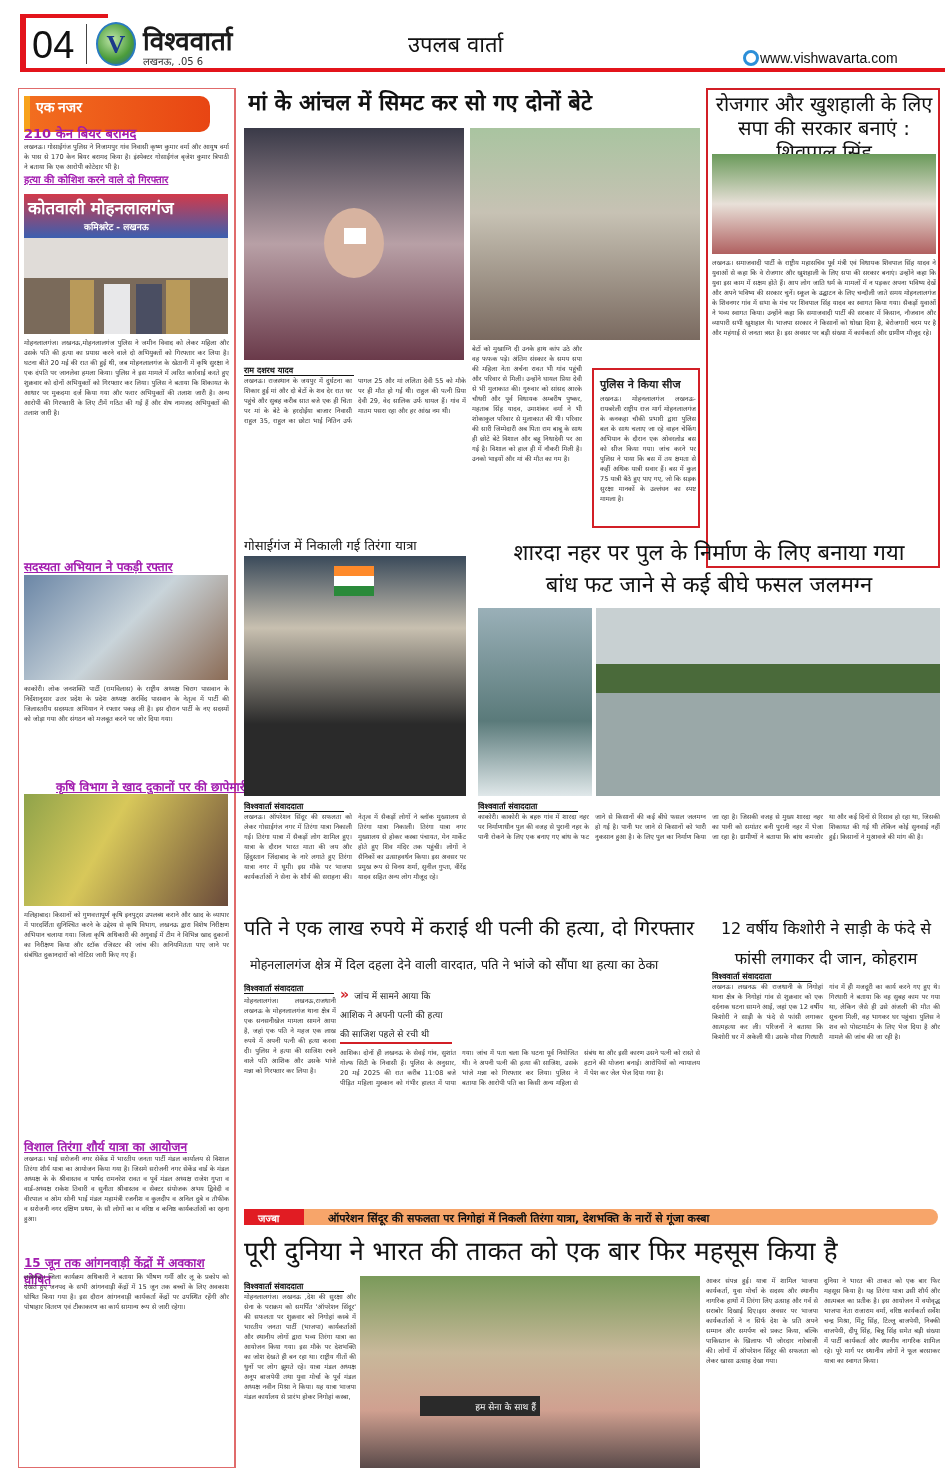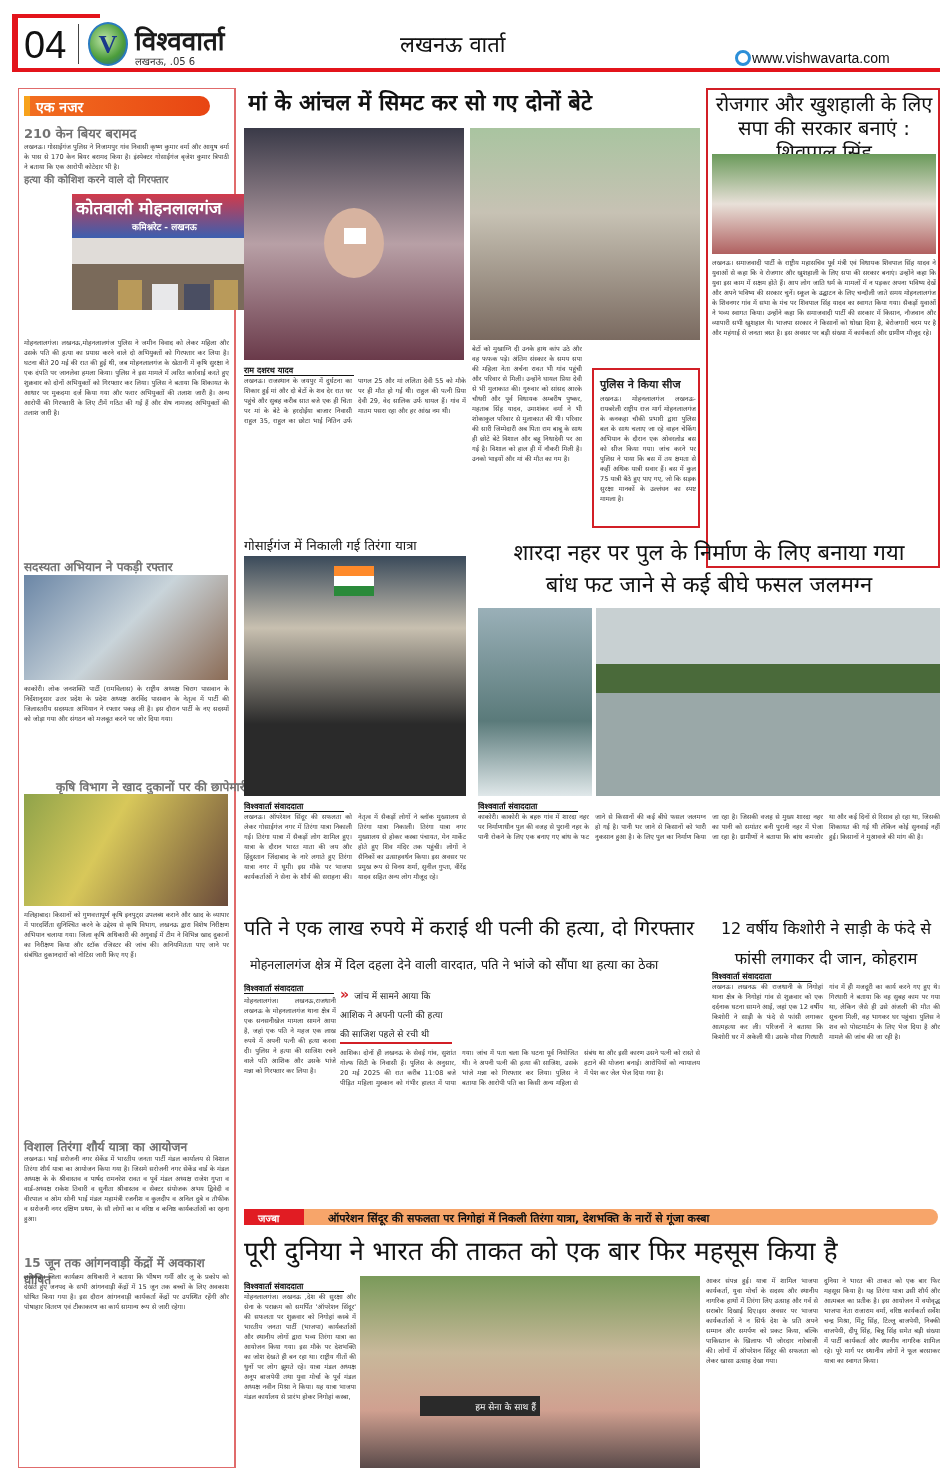--- a/index.html
+++ b/index.html
@@ -1,34 +1,34 @@
 <!DOCTYPE html>
 <html><head>
 <meta charset="utf-8">
 <style>
   * { box-sizing: border-box; margin: 0; padding: 0; }
   body { width: 945px; height: 1474px; background: #fff; font-family: "DejaVu Sans", sans-serif; color: #222; overflow: hidden; position: relative; }
   .abs { position: absolute; }
-  .masthead { left: 0; top: 0; width: 805px; height: 80px; }
+  .masthead { left: 8px; top: 0; width: 805px; height: 80px; }
   .mast-frame { left: 12px; top: 14px; width: 928px; height: 58px; border-left: 6px solid #e3141b; border-top: 4px solid #e3141b; border-bottom: 4px solid #e3141b; border-right: 0; }
   .mast-frame::after { content: ""; position: absolute; right: 0; top: -4px; width: 840px; height: 4px; background: #fff; }
   .page-no { left: 24px; top: 24px; font-family: "Liberation Sans", sans-serif; font-size: 38px; font-weight: 400; color: #111; }
   .mast-divider { left: 78px; top: 24px; width: 1px; height: 40px; background: #444; }
   .logo { left: 88px; top: 22px; width: 40px; height: 44px; border-radius: 50%; background: radial-gradient(circle at 40% 40%, #bfe6a8, #4b9c3a 60%, #1b5fa8); border: 2px solid #2a7bc0; }
   .logo span { position: absolute; left: 0; top: 6px; width: 36px; text-align: center; font-family: "Liberation Serif", serif; font-weight: bold; font-size: 26px; color: #1a3a8a; }
   .brand { left: 135px; top: 22px; font-size: 26px; font-weight: bold; color: #1a1a1a; }
   .brand-sub { left: 135px; top: 54px; font-size: 10px; color: #333; }
   .section-title { left: 400px; top: 28px; font-size: 22px; color: #111; }
   .site { left: 752px; top: 50px; font-family: "Liberation Sans", sans-serif; font-size: 14px; color: #111; }
   .site-icon { left: 735px; top: 50px; width: 16px; height: 16px; border-radius: 50%; border: 3px solid #2c8fd8; }
 
   .col-left { left: 18px; top: 88px; width: 218px; height: 1380px; border: 1px solid #e06b6b; border-right: 2px solid #e06b6b; }
-  .tag-bar { left: 24px; top: 96px; width: 186px; height: 20px; background: linear-gradient(90deg,#f26d1f,#e84513); border-radius: 0 10px 10px 0; border-left: 6px solid #f7a21b; }
+  .tag-bar { left: 24px; top: 96px; width: 186px; height: 36px; background: linear-gradient(90deg,#f26d1f,#e84513); border-radius: 0 10px 10px 0; border-left: 6px solid #f7a21b; font-family: Liberation Serif, serif; }
   .tag-bar span { position: absolute; left: 6px; top: 1px; color: #fff; font-weight: bold; font-size: 14px; }
-  .h-left { font-weight: bold; font-size: 12px; color: #737373; left: 24px; width: 205px; }
+  .h-left { font-weight: bold; font-size: 12px; color: #a21caf; left: 24px; width: 205px; text-decoration: underline; }
   .body-txt { font-size: 6.6px; line-height: 10px; color: #333; text-align: justify; overflow: hidden; }
   .photo { background: #777; overflow: hidden; }
 
   .h-main { font-weight: bold; color: #111; white-space: nowrap; overflow: hidden; }
   .h-light { color: #111; white-space: nowrap; overflow: hidden; }
   .byline { font-weight: bold; font-size: 8px; color: #111; border-bottom: 1px solid #111; }
   .boxed { border: 2px solid #d21f26; }
   .jazba { left: 244px; top: 1209px; width: 60px; height: 16px; background: #e11c23; color: #fff; font-size: 10px; font-weight: bold; padding: 2px 14px; }
   .jazba-bar { left: 304px; top: 1209px; width: 634px; height: 16px; background: #f7a56a; border-radius: 0 8px 8px 0; }
   .jazba-bar span { position: absolute; left: 24px; top: 1px; font-size: 11px; font-weight: bold; color: #111; white-space: nowrap; }
@@ -39,35 +39,35 @@
 
 <div class="abs masthead">
   <div class="abs mast-frame"></div>
   <div class="abs page-no">04</div>
   <div class="abs mast-divider"></div>
   <div class="abs logo">
       <span>V</span>
     </div>
   <div class="abs brand">विश्ववार्ता</div>
   <div class="abs brand-sub">लखनऊ, .05 6</div>
-  <div class="abs section-title">लखनऊ वार्ता</div>
+  <div class="abs section-title">उपलब वार्ता</div>
   <div class="abs site-icon"></div>
   <div class="abs site">www.vishwavarta.com</div>
 </div>
 
 <div class="abs col-left"></div>
 <div class="abs tag-bar">
     <span>एक नजर</span>
   </div>
 
 <div class="abs h-left" style="top:124px;font-size:13px;">210 केन बियर बरामद</div>
 <div class="abs body-txt" style="left:24px;top:142px;width:205px;height:32px;">लखनऊ। गोसाईगंज पुलिस ने निजामपुर गांव निवासी कृष्ण कुमार वर्मा और आयुष वर्मा के पास से 170 केन बियर बरामद किया है। इंस्पेक्टर गोसाईगंज बृजेश कुमार त्रिपाठी ने बताया कि एक आरोपी कोटेदार भी है।</div>
 
 <div class="abs h-left" style="top:172px;font-size:10px;">हत्या की कोशिश करने वाले दो गिरफ्तार</div>
-<div class="abs photo" style="left:24px;top:194px;width:204px;height:116px;background:linear-gradient(#e0dcd8 0 60%, #7a6a5a 60%);margin-left:48px;">
+<div class="abs photo" style="left:24px;top:194px;width:204px;height:140px;background:linear-gradient(#e0dcd8 0 60%, #7a6a5a 60%);">
   <div style="position:absolute;left:0;top:0;width:204px;height:44px;background:linear-gradient(180deg,#d23a4a,#3b5fb0);"></div>
   <div style="position:absolute;left:4px;top:2px;color:#fff;font-weight:bold;font-size:17px;white-space:nowrap;">कोतवाली मोहनलालगंज</div>
   <div style="position:absolute;left:60px;top:26px;color:#fff;font-weight:bold;font-size:9px;">कमिश्नरेट - लखनऊ</div>
   <div style="position:absolute;left:46px;top:86px;width:24px;height:54px;background:#b99a5a;"></div>
   <div style="position:absolute;left:80px;top:90px;width:26px;height:50px;background:#e8e8ea;"></div>
   <div style="position:absolute;left:112px;top:90px;width:26px;height:50px;background:#4a4e62;"></div>
   <div style="position:absolute;left:142px;top:86px;width:24px;height:54px;background:#b99a5a;"></div>
 </div>
 <div class="abs body-txt" style="left:24px;top:338px;width:205px;height:214px;">मोहनलालगंज। लखनऊ,मोहनलालगंज पुलिस ने जमीन विवाद को लेकर महिला और उसके पति की हत्या का प्रयास करने वाले दो अभियुक्तों को गिरफ्तार कर लिया है। घटना बीते 20 मई की रात की हुई थी, जब मोहनलालगंज के खेतानी में कृषि सुरक्षा ने एक दंपति पर जानलेवा हमला किया। पुलिस ने इस मामले में त्वरित कार्रवाई करते हुए शुक्रवार को दोनों अभियुक्तों को गिरफ्तार कर लिया। पुलिस ने बताया कि शिकायत के आधार पर मुकदमा दर्ज किया गया और फरार अभियुक्तों की तलाश जारी है। अन्य आरोपी की गिरफ्तारी के लिए टीमें गठित की गई हैं और शेष नामजद अभियुक्तों की तलाश जारी है।</div>
 

